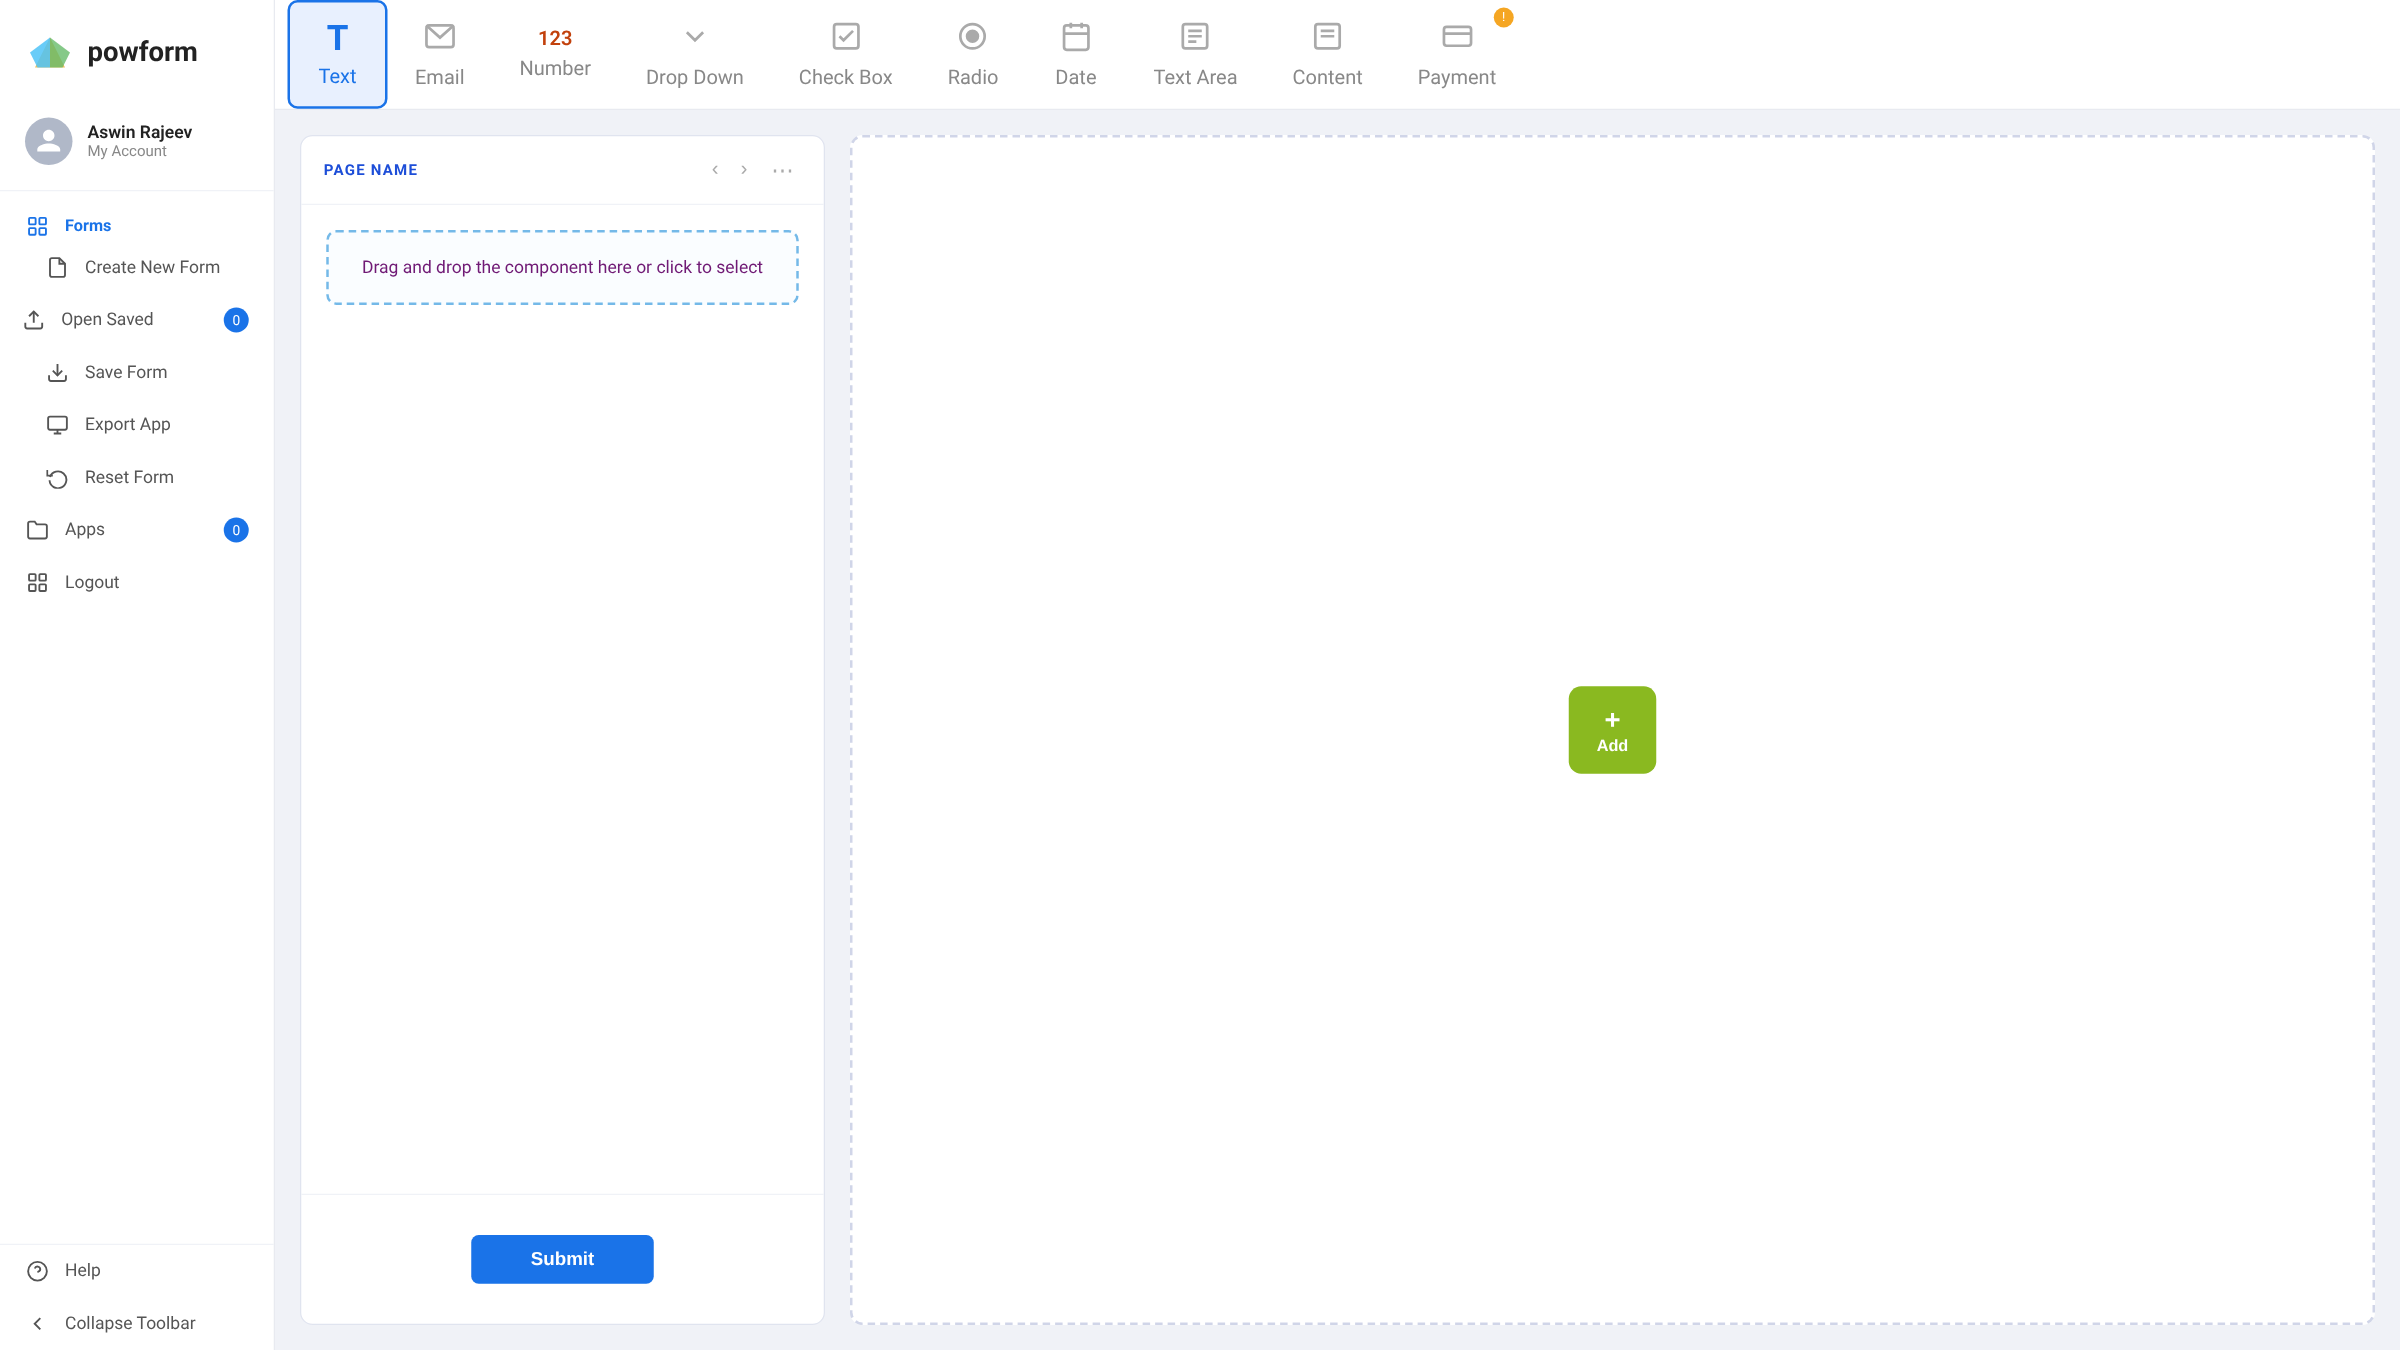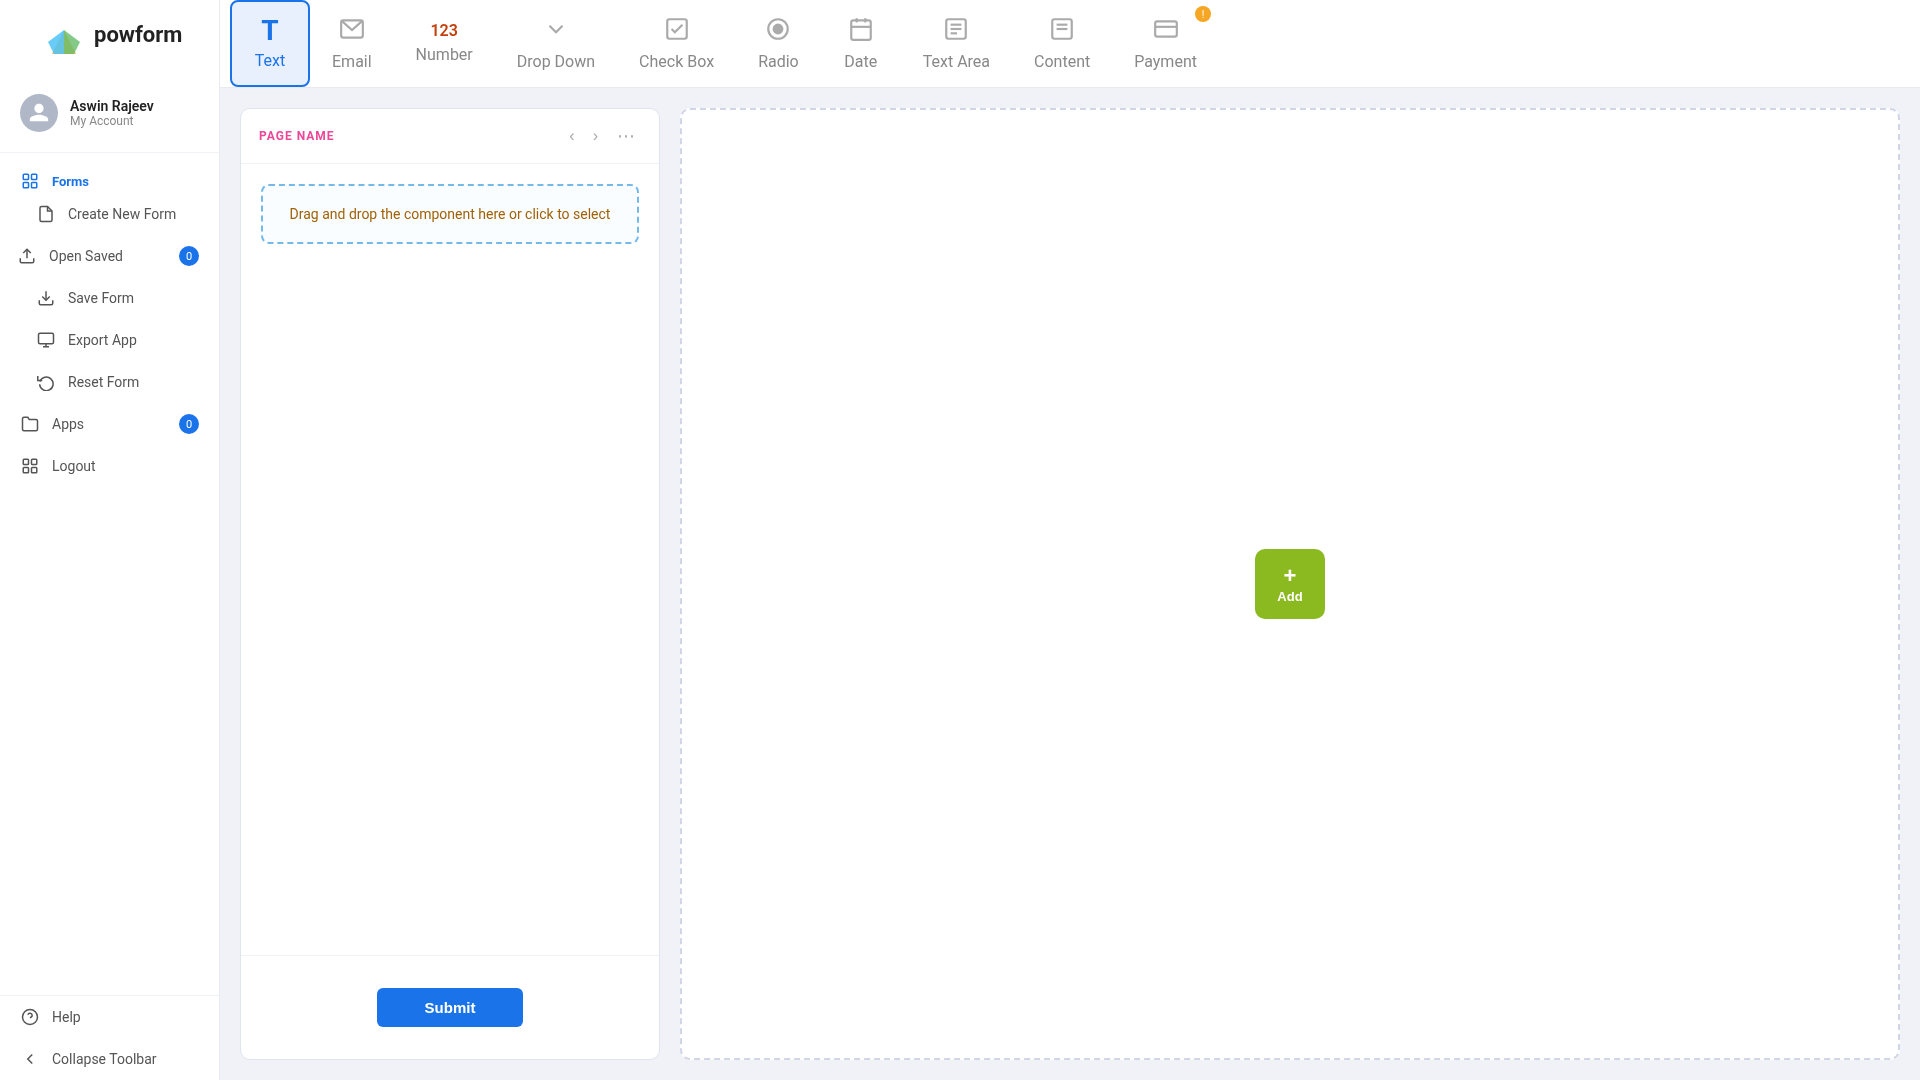--- a/index.html
+++ b/index.html
@@ -11,24 +11,23 @@
       min-width: 220px;
       background: #fff;
       height: 100%;
       display: flex;
       flex-direction: column;
       border-right: 1px solid #e8eaf0;
       padding: 0;
     }
     .sidebar-logo {
       display: flex;
-      align-items: flex-start;
+      align-items: center;
       gap: 10px;
       padding: 22px 20px;
-      margin-left: 24px;
     }
     .logo-icon {
       width: 40px;
       height: 40px;
     }
     .logo-text {
       font-size: 22px;
       font-weight: 700;
       color: #222;
     }
@@ -171,21 +170,21 @@
     .form-panel-header {
       display: flex;
       align-items: center;
       padding: 14px 18px;
       border-bottom: 1px solid #f0f2f7;
       gap: 8px;
     }
     .form-panel-header .page-name {
       font-size: 12px;
       font-weight: 700;
-      color: #ec4899;
+      color: #1d4ed8;
       letter-spacing: 1px;
       text-transform: uppercase;
       flex: 1;
     }
     .header-nav-btn {
       background: none;
       border: none;
       cursor: pointer;
       color: #aaa;
       font-size: 16px;
@@ -206,21 +205,21 @@
       display: flex;
       flex-direction: column;
       padding: 20px;
       gap: 16px;
     }
     .drop-zone {
       border: 2px dashed #74b9e8;
       border-radius: 8px;
       padding: 20px;
       text-align: center;
-      color: #a16207;
+      color: #701a75;
       font-size: 14px;
       cursor: pointer;
       background: #fafdff;
     }
 
     .form-panel-footer {
       padding: 32px 20px;
       display: flex;
       justify-content: center;
       border-top: 1px solid #f0f2f7;

